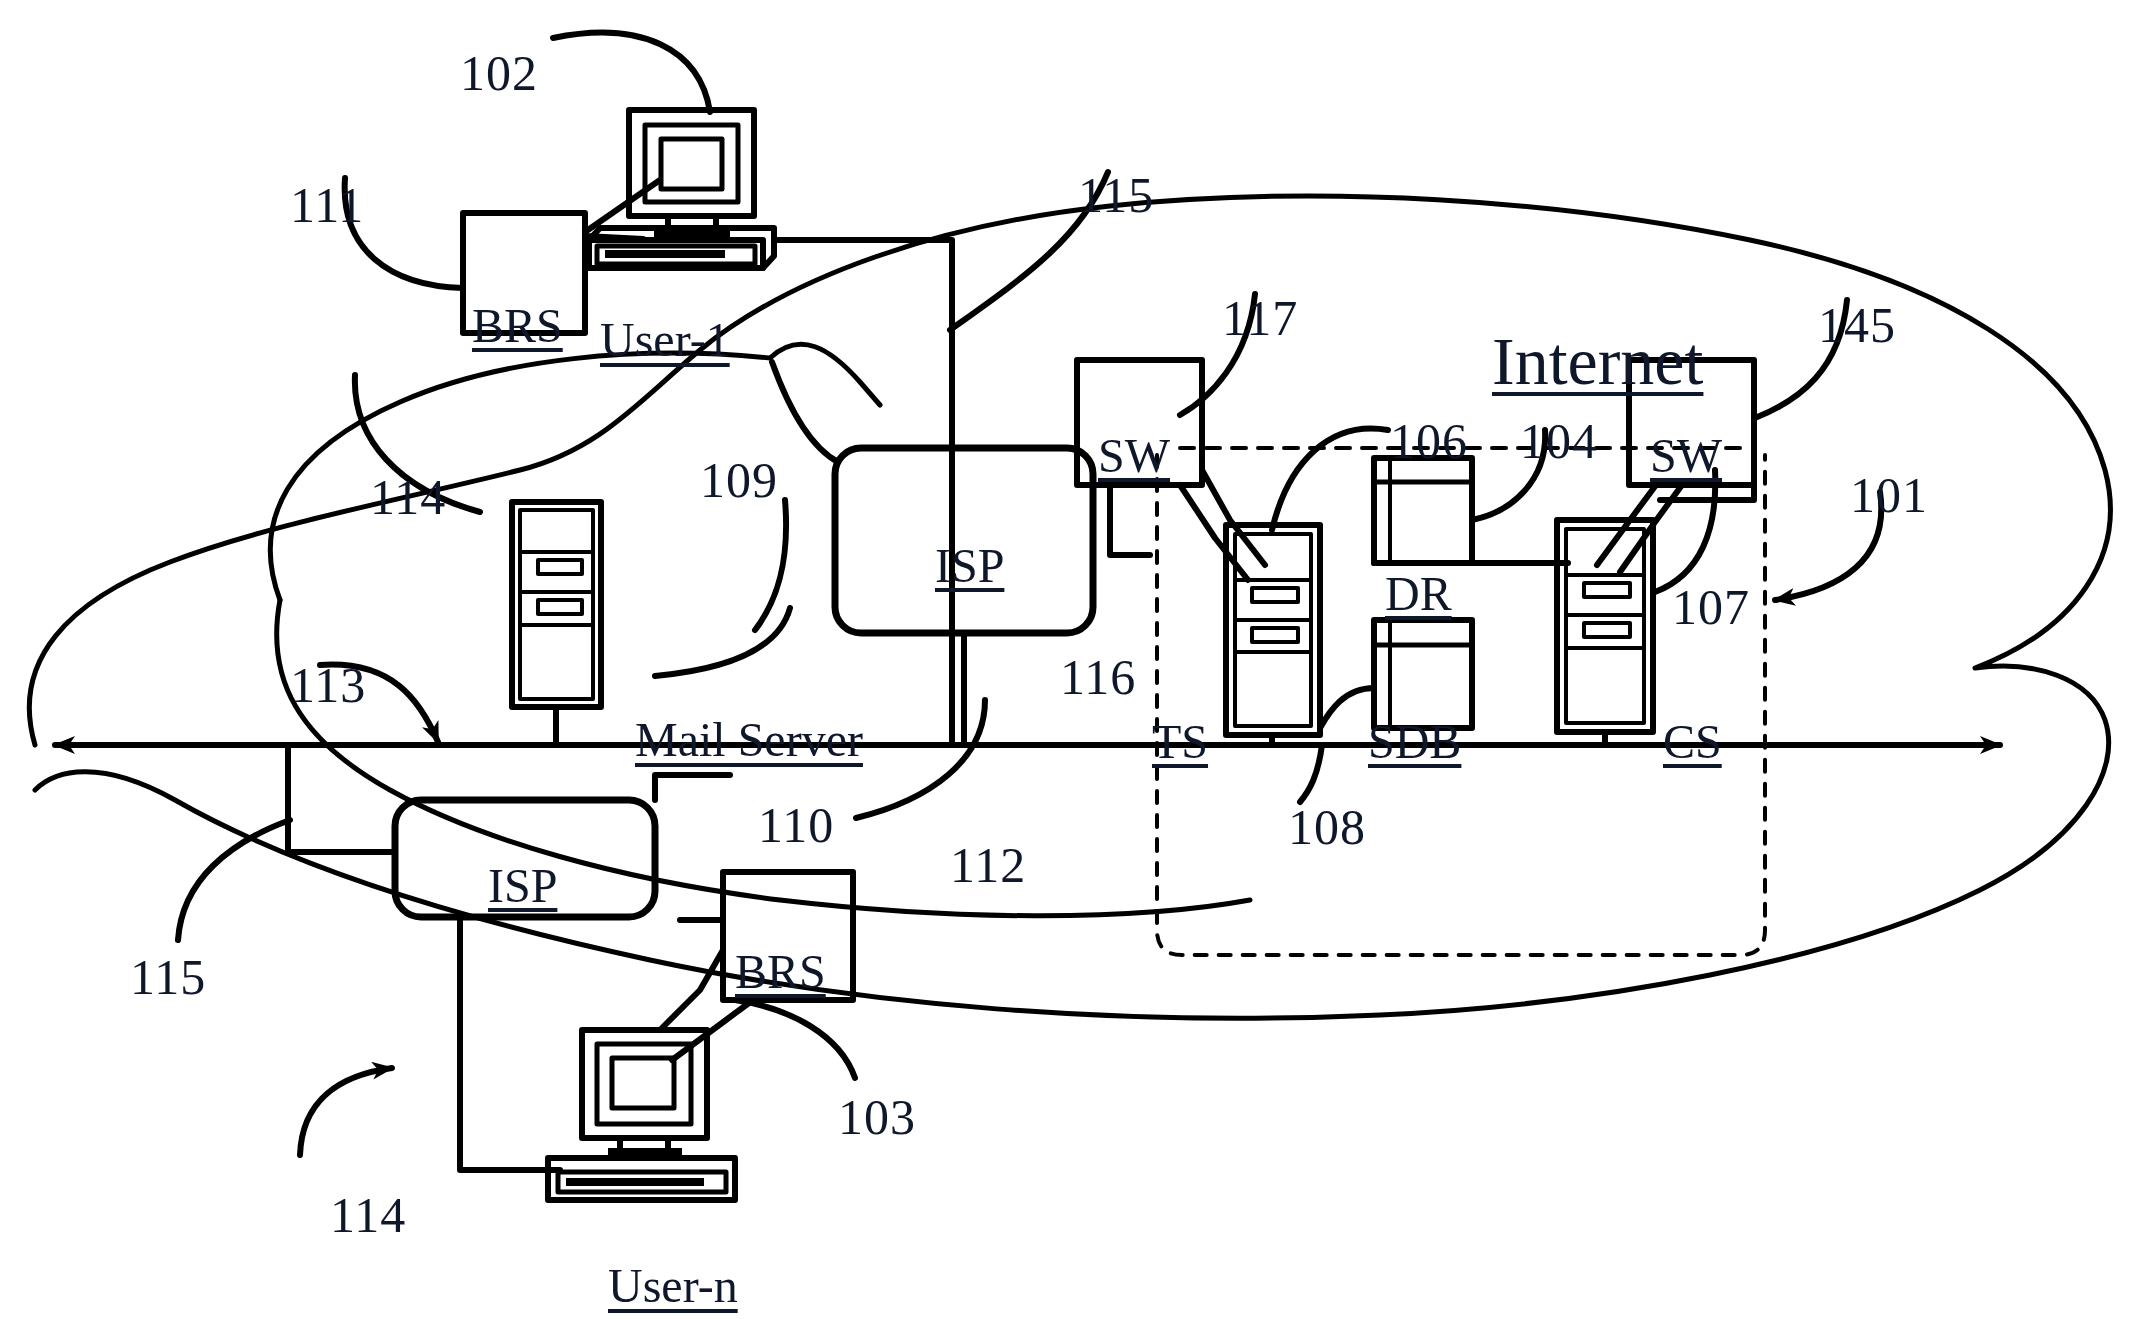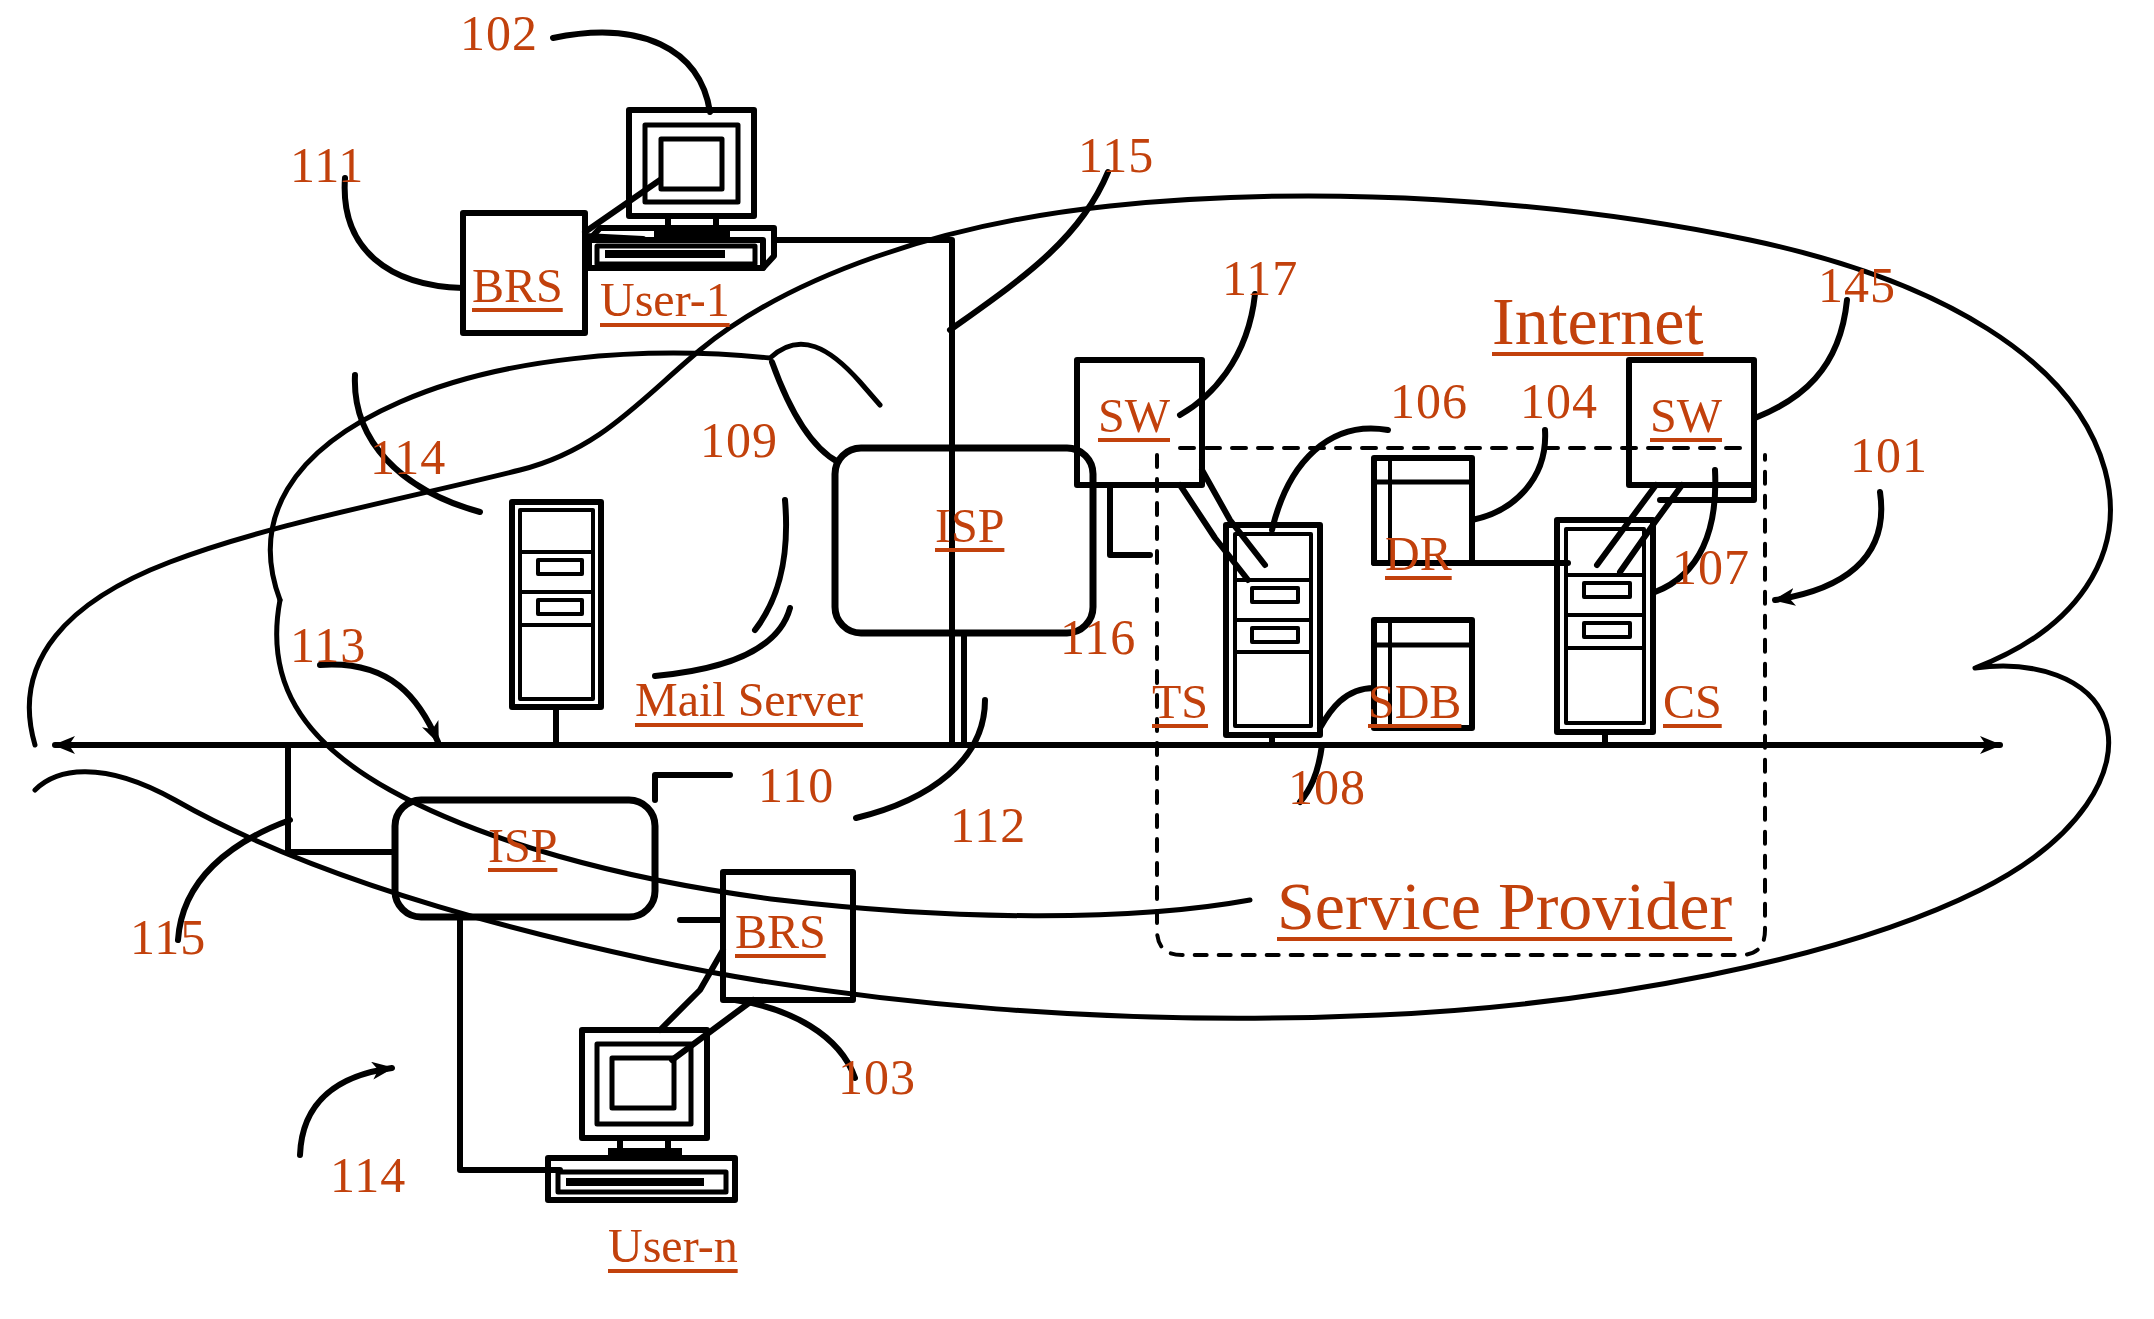--- a/index.html
+++ b/index.html
@@ -17,24 +17,25 @@
   }
   svg.layer {
     position: absolute;
     left: 0;
     top: 0;
     width: 2154px;
     height: 1319px;
   }
   .lbl {
     position: absolute;
-    color: #c2410c;
+    color: #0f172a;
     font-family: "Liberation Serif", "DejaVu Serif", serif;
     white-space: nowrap;
     line-height: 1;
+    margin-top: 40px;
   }
   .refnum {
     font-size: 50px;
     letter-spacing: 1px;
   }
   .nodelbl {
     font-size: 48px;
     text-decoration: underline;
     text-underline-offset: 7px;
     text-decoration-thickness: 4px;
@@ -243,21 +244,20 @@
   <div class="lbl refnum" style="left:290px; top:620px;">113</div>
   <div class="lbl refnum" style="left:1060px; top:612px;">116</div>
   <div class="lbl refnum" style="left:758px; top:760px;">110</div>
   <div class="lbl refnum" style="left:950px; top:800px;">112</div>
   <div class="lbl refnum" style="left:1288px; top:762px;">108</div>
   <div class="lbl refnum" style="left:130px; top:912px;">115</div>
   <div class="lbl refnum" style="left:330px; top:1150px;">114</div>
   <div class="lbl refnum" style="left:838px; top:1052px;">103</div>
 
   <div class="lbl biglbl" style="left:1492px; top:287px;">Internet</div>
-  <div class="lbl biglbl" style="left:1277px; top:872px;">Service Provider</div>
 
   <div class="lbl boxlbl" style="left:472px; top:262px;">BRS</div>
   <div class="lbl nodelbl" style="left:600px; top:276px;">User-1</div>
   <div class="lbl boxlbl" style="left:935px; top:502px;">ISP</div>
   <div class="lbl nodelbl" style="left:635px; top:676px;">Mail Server</div>
   <div class="lbl boxlbl" style="left:488px; top:822px;">ISP</div>
   <div class="lbl boxlbl" style="left:735px; top:908px;">BRS</div>
   <div class="lbl nodelbl" style="left:608px; top:1222px;">User-n</div>
 
   <div class="lbl boxlbl" style="left:1098px; top:392px;">SW</div>

